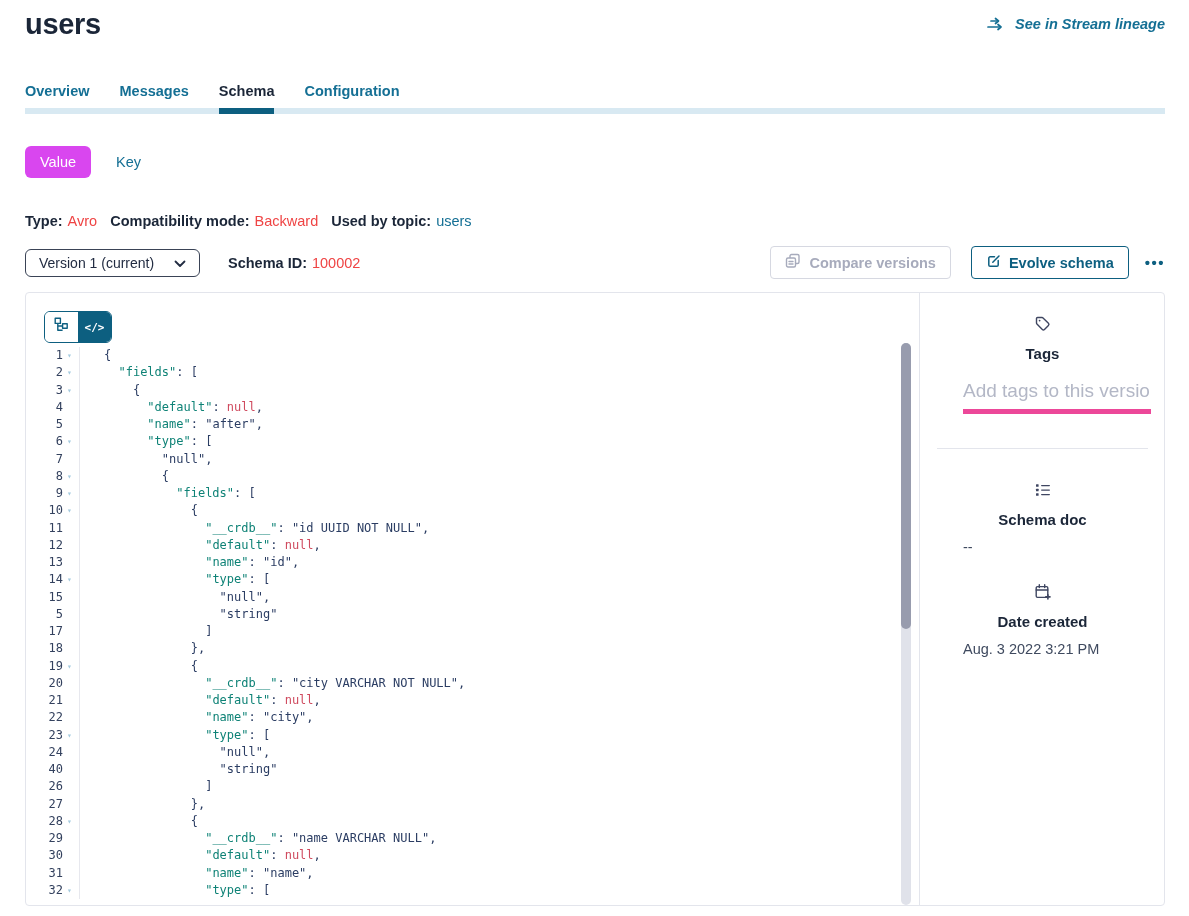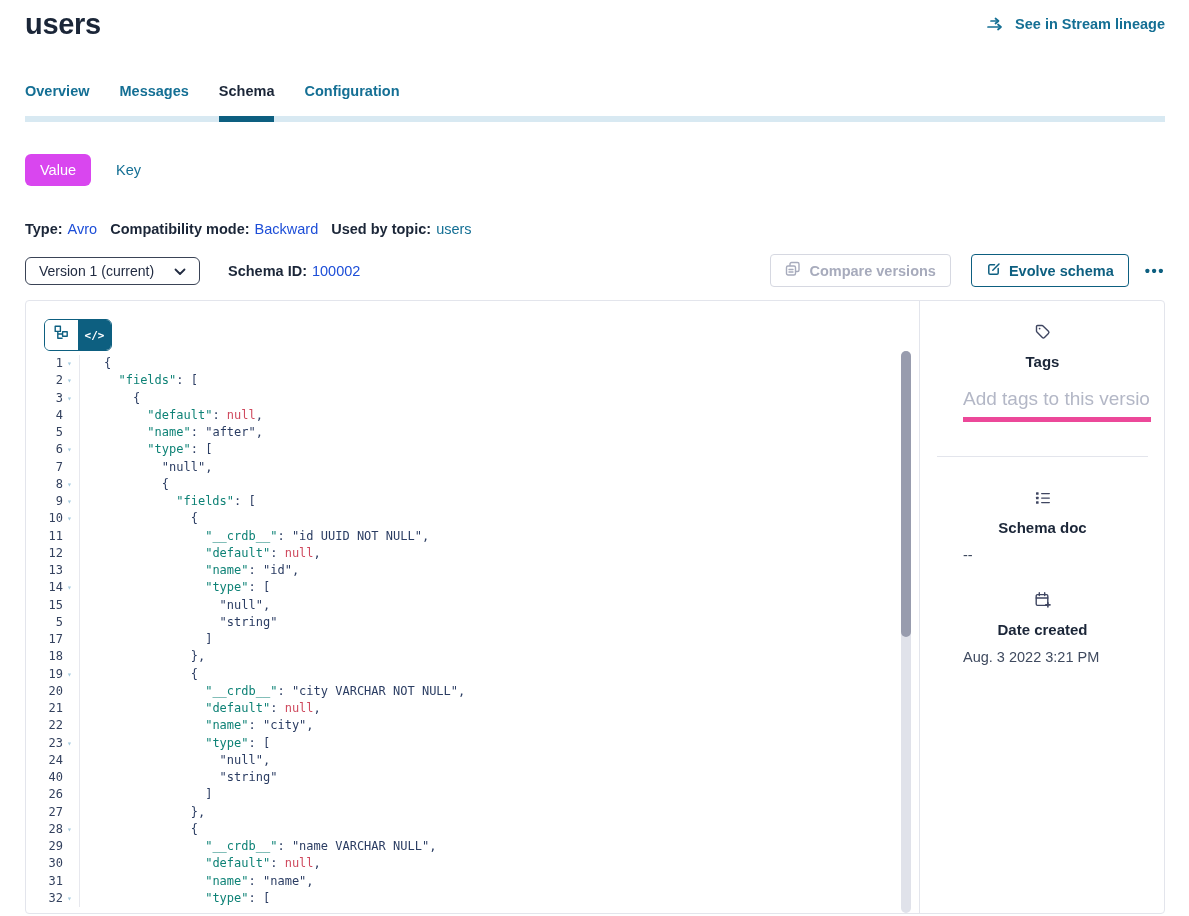--- a/index.html
+++ b/index.html
@@ -8,40 +8,40 @@
     width:1189px; height:916px; overflow:hidden;
     background:#ffffff; color:#1b2638;
     font-family:"Liberation Sans", sans-serif;
   }
   .page { padding:0 24px 0 25px; }
 
   
   .page-header { display:flex; justify-content:space-between; align-items:flex-start; padding-top:8px; }
   .page-title { margin:0; font-size:29px; font-weight:800; letter-spacing:-0.3px; color:#1b2638; }
   .lineage-link { display:flex; align-items:center; gap:11px; margin-top:8px;
-    color:#146f94; font-size:14.5px; font-weight:700; cursor:pointer; }
+    color:#146f94; font-size:14.5px; font-weight:700; cursor:pointer;font-style:italic; }
 
   
   .tabs { display:flex; gap:30px; margin-top:42px; position:relative; }
   .tabs-track { position:absolute; left:0; right:0; bottom:0; height:6px; background:#d8e9f2; }
-  .tab { position:relative; font-size:14.5px; font-weight:600; color:#146f94; padding-bottom:23px; cursor:pointer; }
+  .tab { position:relative; font-size:14.5px; font-weight:600; color:#146f94; padding-bottom:15px; cursor:pointer; }
   .tab.active { color:#1b2638; }
   .tab.active::after { content:""; position:absolute; left:0; right:0; bottom:0; height:6px; background:#0d5f80; z-index:1; }
 
   
   .vk-row { margin-top:32px; display:flex; align-items:center; gap:25px; }
   .vk-active { background:#d946ef; color:#fff; border:none; border-radius:6px;
     font-size:14.5px; font-family:inherit; padding:8px 15px; cursor:pointer; }
   .vk-link { color:#146f94; font-size:14.5px; font-weight:500; cursor:pointer; }
 
   
   .meta-row { margin-top:35px; display:flex; gap:13px; font-size:14.5px; align-items:baseline; }
   .meta-item { display:flex; gap:5px; }
   .meta-label { font-weight:700; color:#1b2638; }
-  .meta-value { color:#1d4ed8; }
+  .meta-value { color:#ef4444; }
   .meta-link { color:#146f94; cursor:pointer; }
 
   
   .controls-row { margin-top:17px; display:flex; align-items:center; }
   .version-select { width:175px; height:28px; border:1px solid #3a4356; border-radius:6px;
     display:flex; align-items:center; justify-content:space-between; padding:0 13px;
     font-size:14px; color:#222c42; cursor:pointer; background:#fff; }
   .schema-id { margin-left:28px; font-size:14.5px; display:flex; gap:5px; }
   .spacer { flex:1; }
   .btn { display:flex; align-items:center; gap:8px; height:33px; padding:0 14px;

